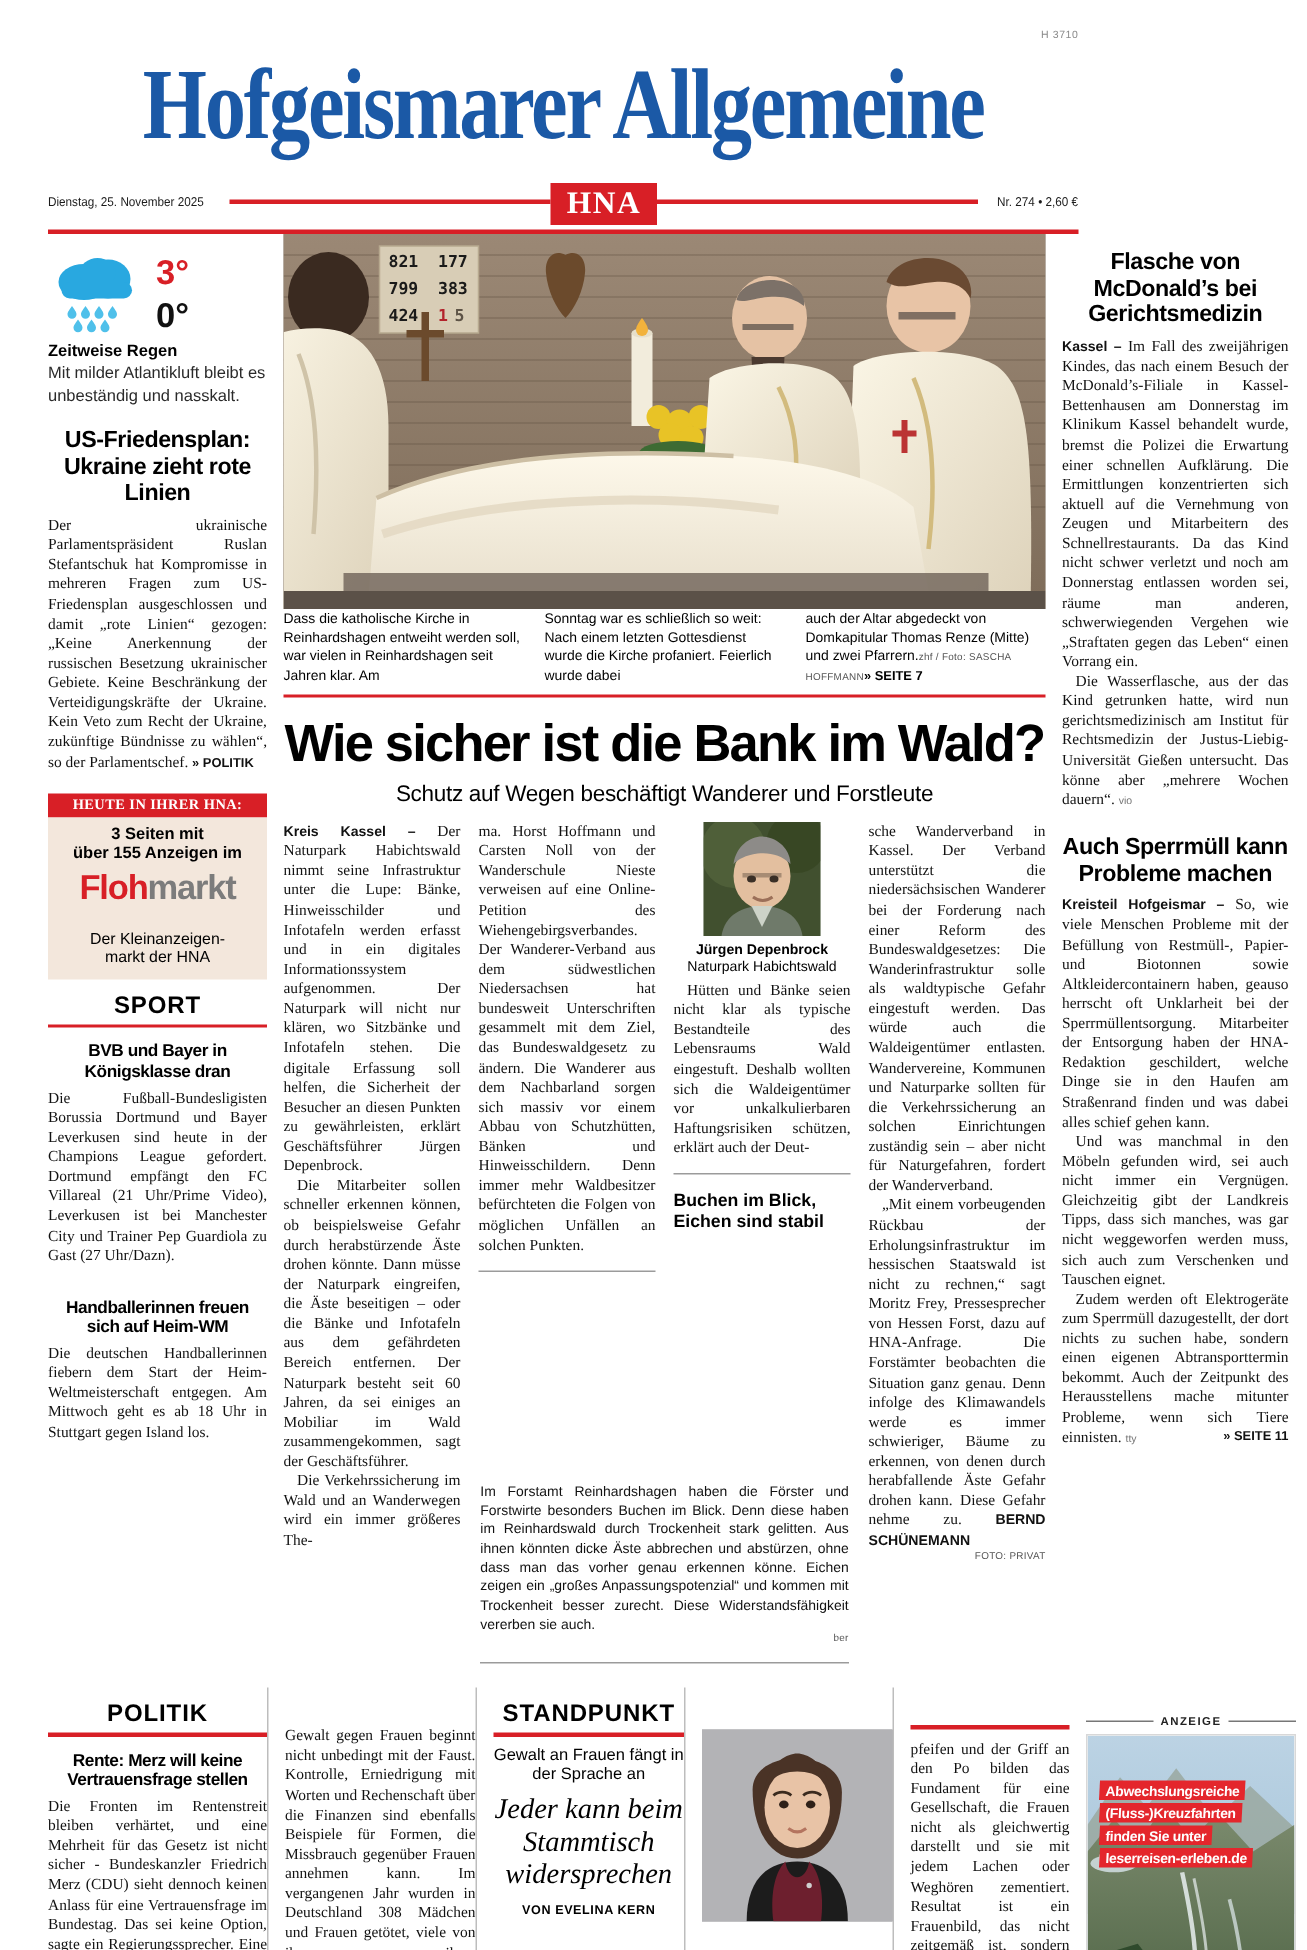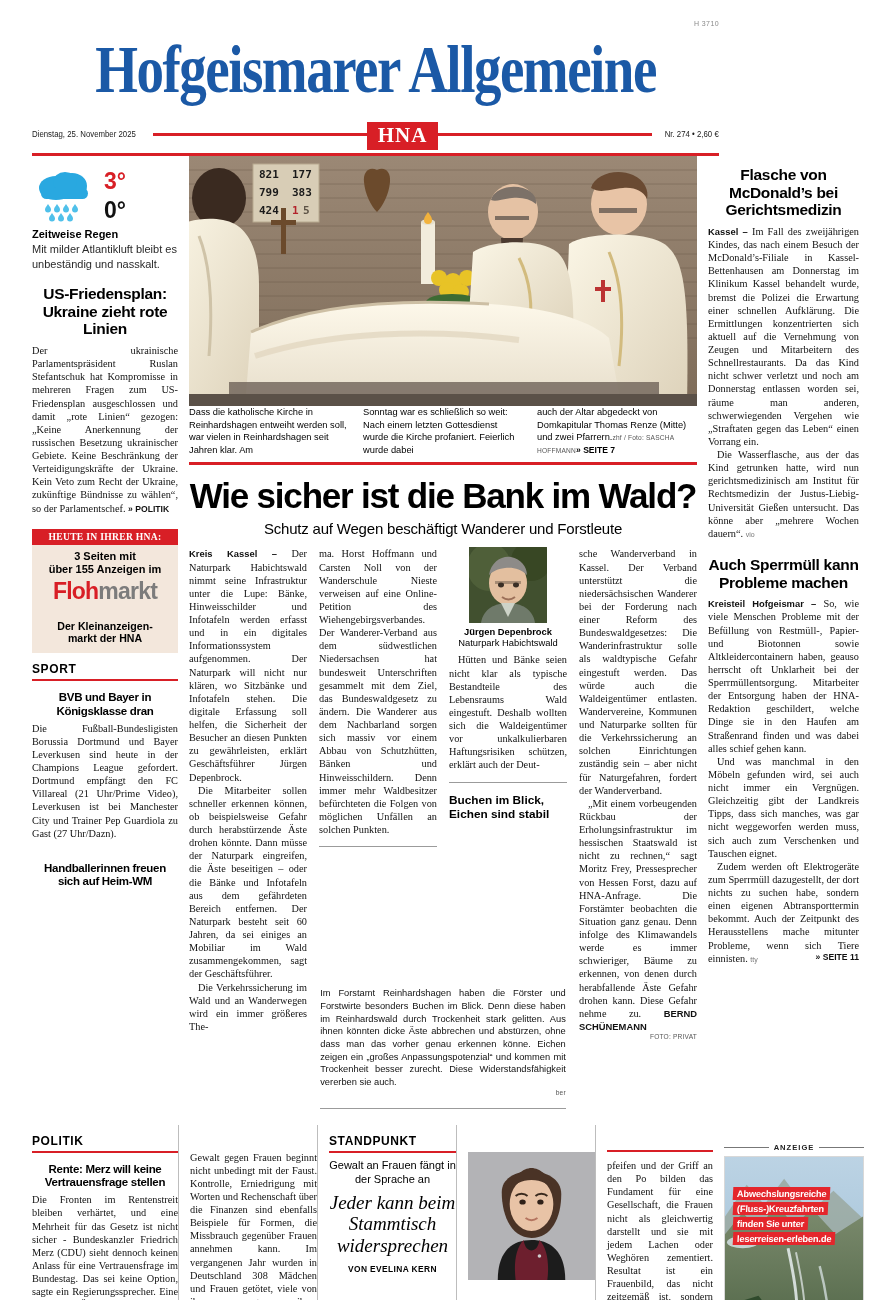--- a/index.html
+++ b/index.html
@@ -103,26 +103,26 @@
   .promo-bar {
     background:#d81f26; color:#fff; text-align:center;
     font-family:"Liberation Serif", serif; font-weight:700;
     font-size:9.6px; letter-spacing:.3px; padding:2px 0 3px;
   }
   .promo-body { background:#f3e7dc; text-align:center; padding:5px 6px 8px; }
   .promo-l1 { font-family:"Liberation Sans",sans-serif; font-weight:700; font-size:11px; line-height:1.22; }
   .promo-big { font-family:"Liberation Sans",sans-serif; font-weight:700; font-size:23px; line-height:1.05; margin:3px 0 16px; letter-spacing:-.8px;}
   .promo-big .red { color:#d81f26; }
   .promo-big .grey { color:#7c7c7c; }
-  .promo-l3 { font-family:"Liberation Sans",sans-serif; font-weight:700; font-size:10.6px; line-height:1.2; }
+  .promo-l3 { font-family:"Liberation Sans",sans-serif; font-weight:400; font-size:10.6px; line-height:1.2; }
 
   
   .sec-head {
     font-family:"Liberation Sans",sans-serif; font-weight:700;
-    font-size:12px; text-align:left; letter-spacing:.6px;
+    font-size:16px; text-align:center; letter-spacing:.6px;
     padding:9px 0 3px;
   }
   .sec-rule { height:2.5px; background:#d81f26; }
   .thin-rule { height:1px; background:#9b9b9b; margin:10px 0; }
 
   
   .photo-main { width:100%; height:250px; position:relative; overflow:hidden; background:#7a6a59; }
   .photo-cap-head {
     font-family:"Liberation Sans",sans-serif; font-weight:700;
     font-size:14.6px; text-align:center; margin:7px 0 6px; letter-spacing:-.25px;
@@ -258,20 +258,23 @@
       <div class="sec-head">SPORT</div>
       <div class="sec-rule"></div>
 
       <h2 class="side-head small">BVB und Bayer in Königsklasse dran</h2>
       <div class="body-serif">
         <p class="first">Die Fußball-Bundesligisten Borussia Dortmund und Bayer Leverkusen sind heute in der Champions League gefordert. Dortmund empfängt den FC Villareal (21 Uhr/Prime Video), Leverkusen ist bei Manchester City und Trainer Pep Guardiola zu Gast (27 Uhr/Dazn).</p>
       </div>
 
       <div style="height:12px"></div>
       <h2 class="side-head small">Handballerinnen freuen sich auf Heim-WM</h2>
+      <div class="body-serif">
+        <p class="first">Die deutschen Handballerinnen fiebern dem Start der Heim-Weltmeisterschaft entgegen. Am Mittwoch geht es ab 18 Uhr in Stuttgart gegen Island los.</p>
+      </div>
     </div>
 
     <div class="divider-v"></div>
 
     <div class="col-mid">
       <div class="photo-main">
         <svg viewBox="0 0 508 250" width="100%" height="250" preserveAspectRatio="none">
           <defs>
             <linearGradient id="brick" x1="0" y1="0" x2="0" y2="1">
               <stop offset="0" stop-color="#9b8875"></stop>

